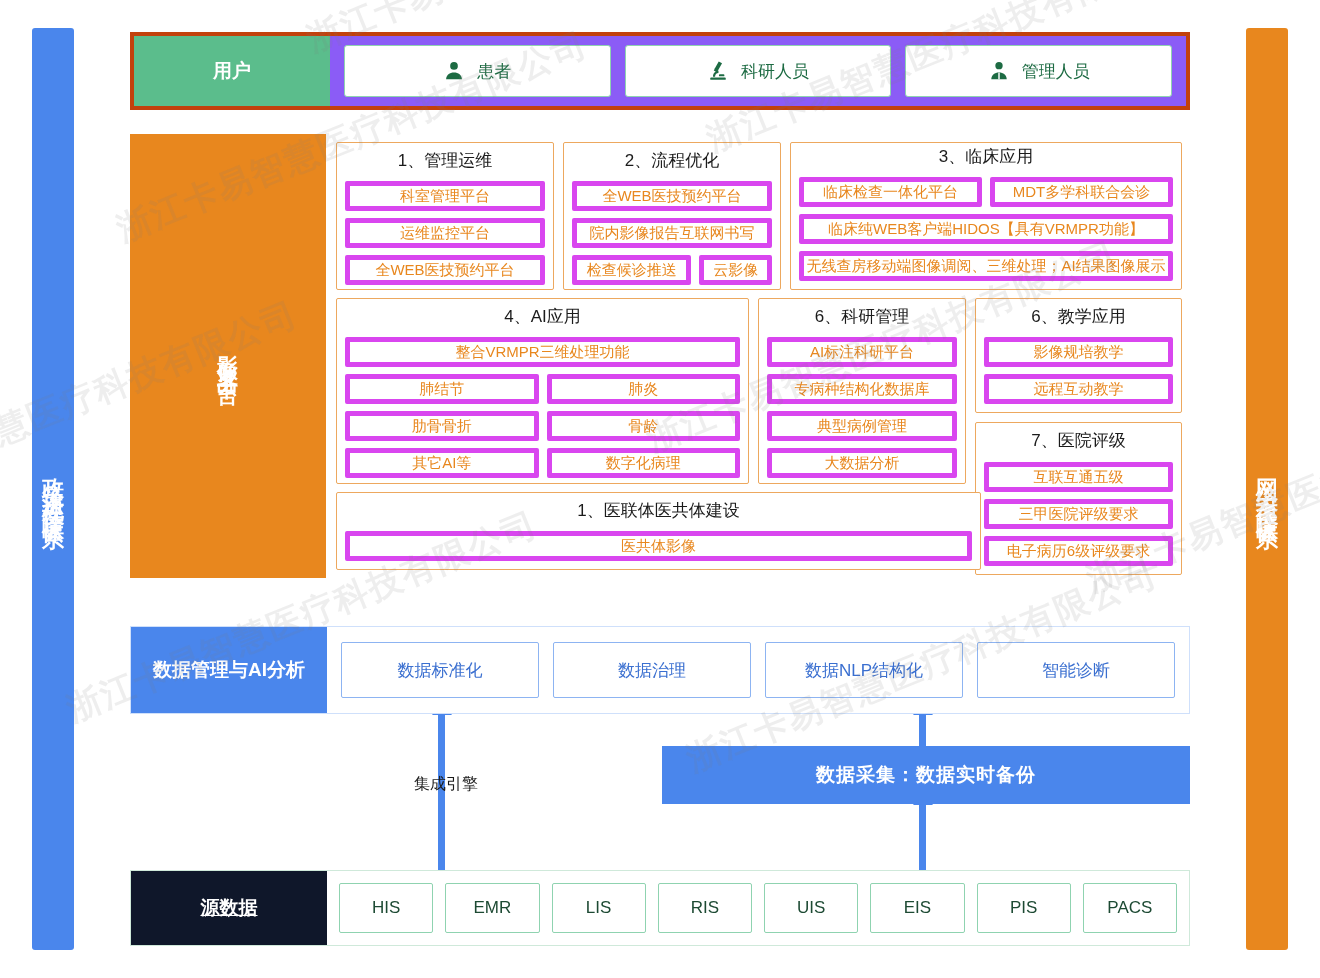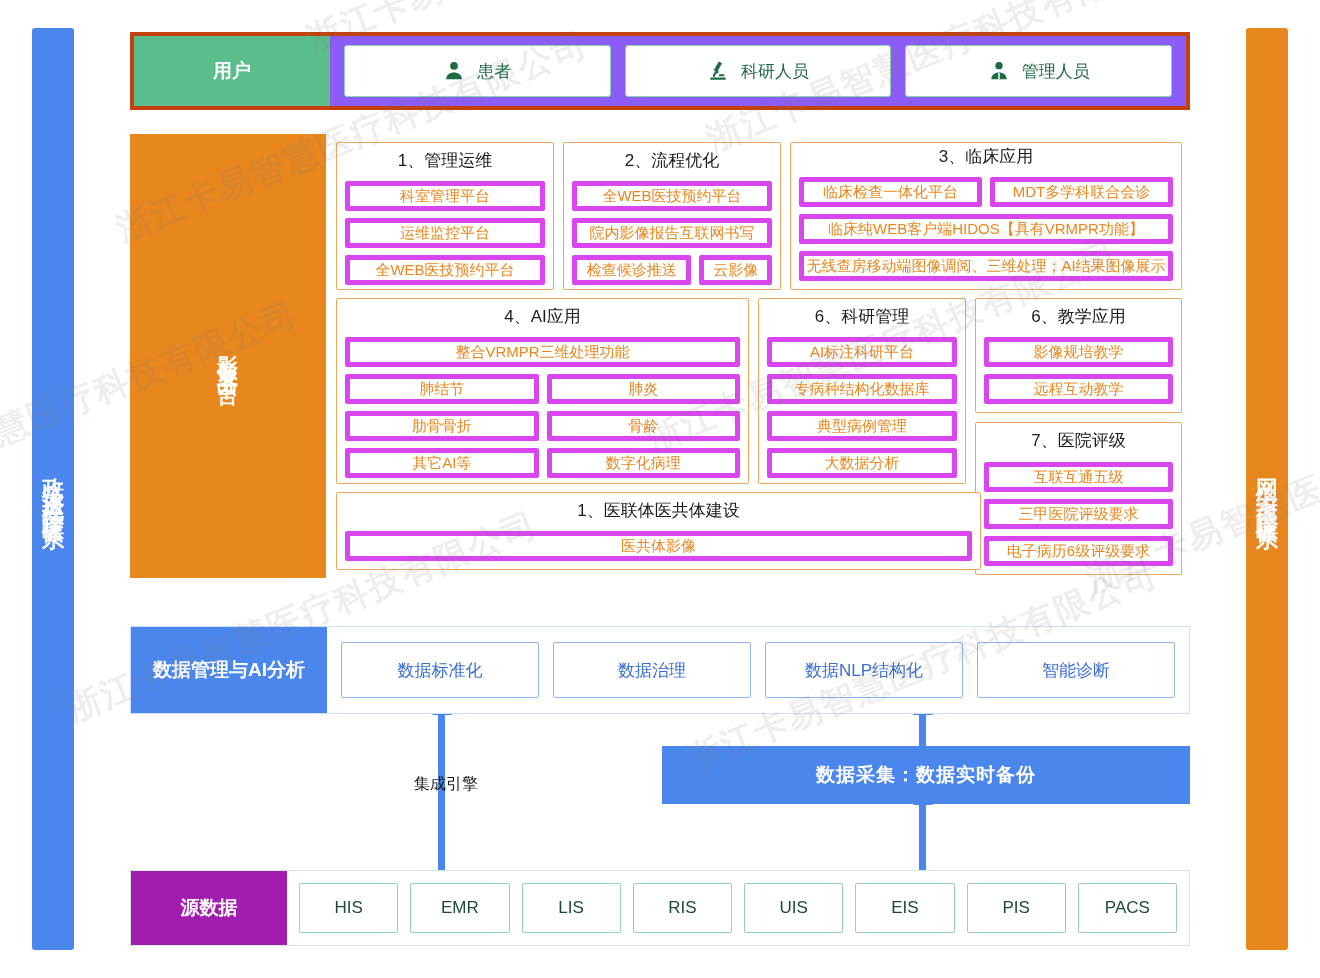--- a/index.html
+++ b/index.html
@@ -127,21 +127,21 @@
     color: #fff; font-weight: 700; font-size: 19px; letter-spacing: 1px;
   }
   #engine-label {
     position: absolute; left: 256px; top: 60px; width: 120px; text-align: center;
     font-size: 16px; color: #1b1b1b;
   }
 
   
   #src-row { left: 130px; top: 870px; width: 1060px; height: 76px;
              border: 1px solid #cfe9da; background: #fff; }
-  #src-row .band-label { width: 156px; background: #a21caf; align-self: stretch; }
+  #src-row .band-label { width: 196px; background: #0f172a; align-self: stretch; text-decoration: underline; }
   #src-row .band-body { padding: 0 12px; gap: 12px; }
   .gcell {
     flex: 1 1 0; height: 50px; border: 1px solid #8fd3b0; border-radius: 2px;
     background: #fff; color: #1d4a33; font-size: 17px;
     display: flex; align-items: center; justify-content: center;
   }
 </style>
 </head>
 <body>
 

